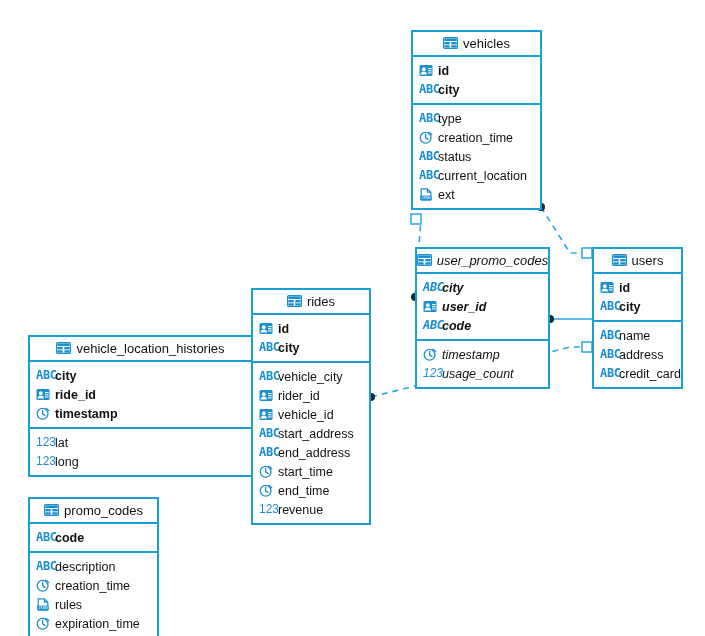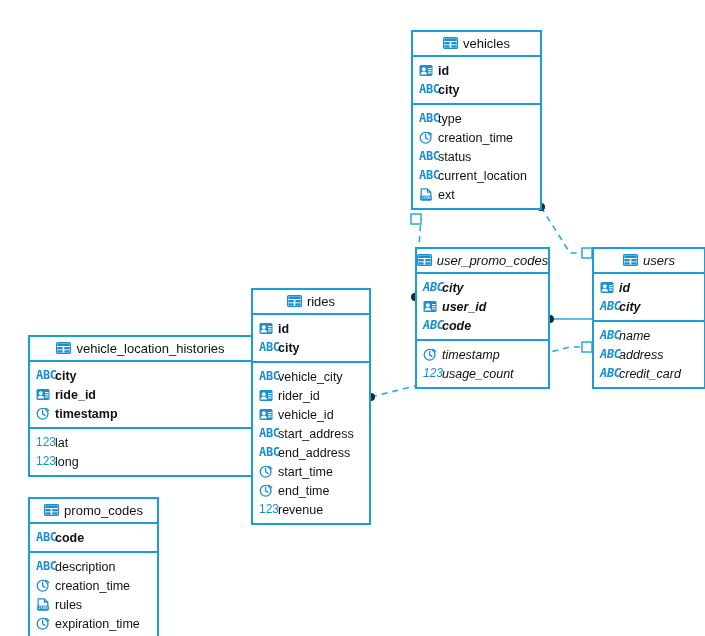--- a/index.html
+++ b/index.html
@@ -230,21 +230,21 @@
             </svg>
           </span>
           <span class="fname">timestamp</span>
         </div>
         <div class="field">
           <span class="ico ico-num">123</span>
           <span class="fname">usage_count</span>
         </div>
       </div>
     </div>
-    <div class="table" style="left: 592px; top: 247px; width: 114px; font-style: italic;">
+    <div class="table" style="left: 592px; top: 247px; width: 91px;">
       <div class="tbl-header">
         <span class="ico">
           <svg width="15" height="12" viewBox="0 0 15 12">
             <rect x="0.6" y="0.6" width="13.8" height="10.8" rx="1" fill="#ffffff" stroke="#1a8fd0" stroke-width="1.2"></rect>
             <rect x="1.4" y="1.4" width="12.2" height="2.6" fill="#1a8fd0"></rect>
             <rect x="1.4" y="5" width="5.3" height="2.4" fill="#1a8fd0"></rect>
             <rect x="8.3" y="5" width="5.3" height="2.4" fill="#1a8fd0"></rect>
             <rect x="1.4" y="8.3" width="5.3" height="2.3" fill="#1a8fd0"></rect>
             <rect x="8.3" y="8.3" width="5.3" height="2.3" fill="#1a8fd0"></rect>
           </svg>

